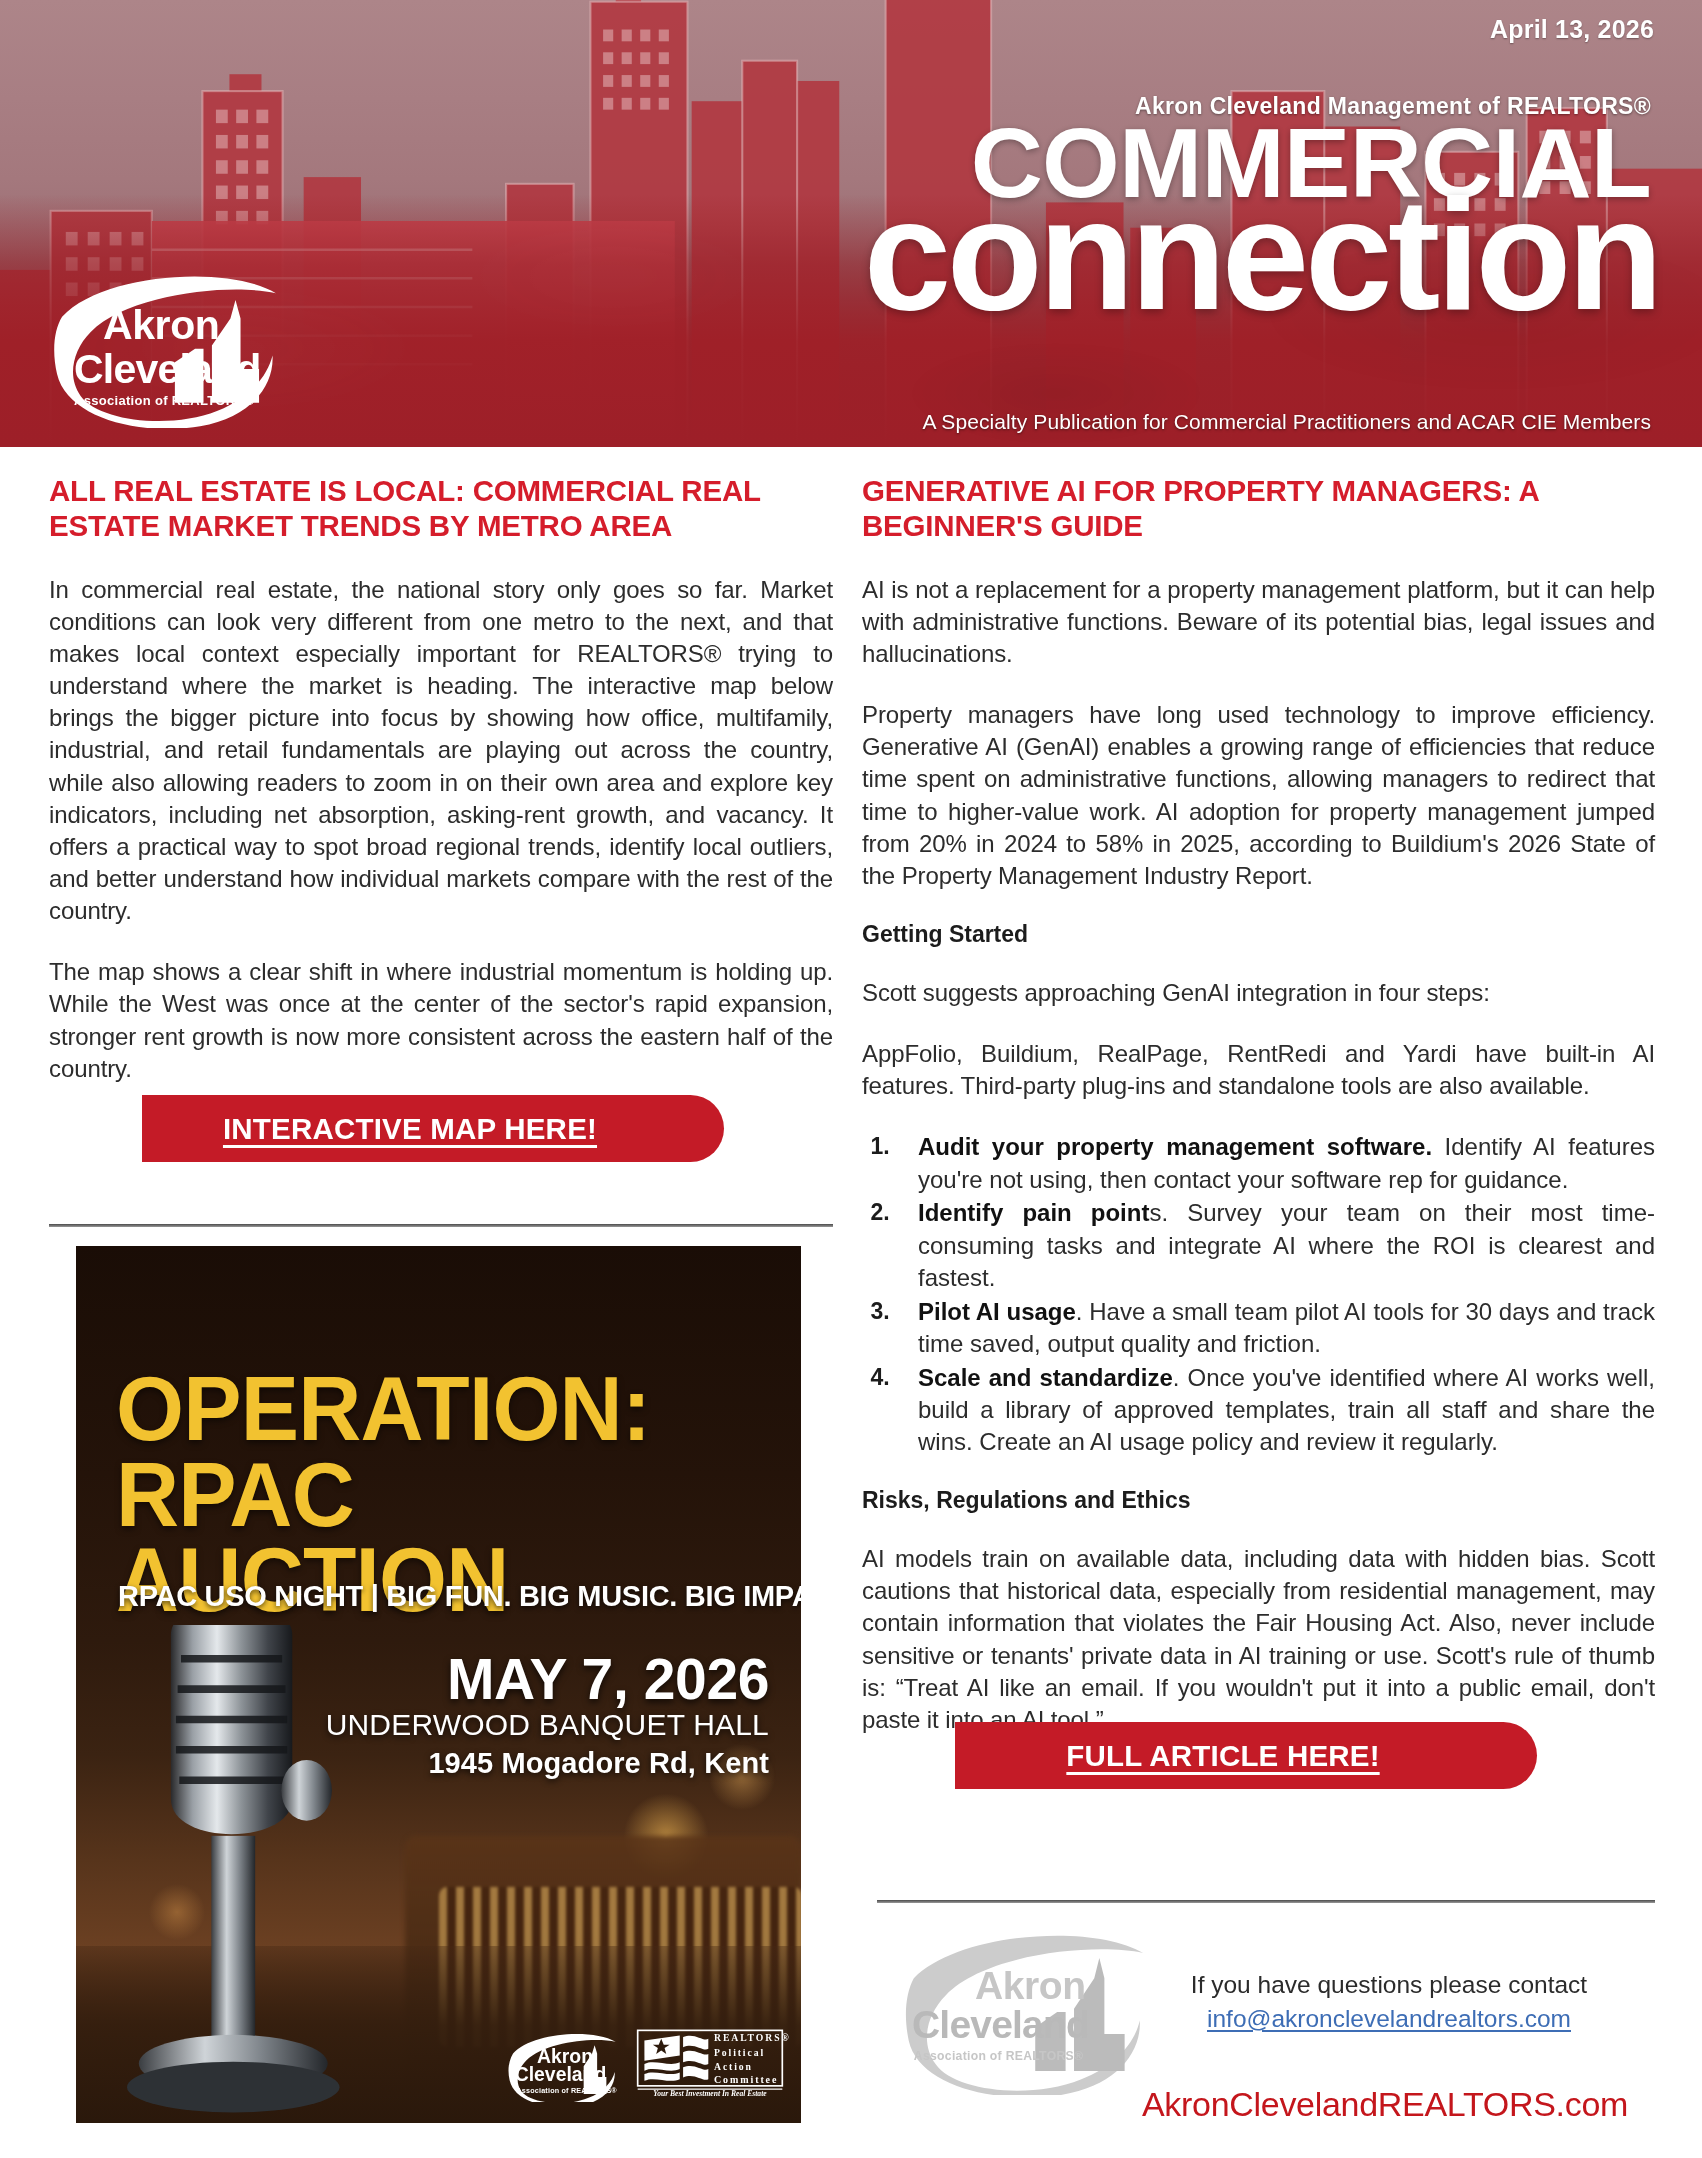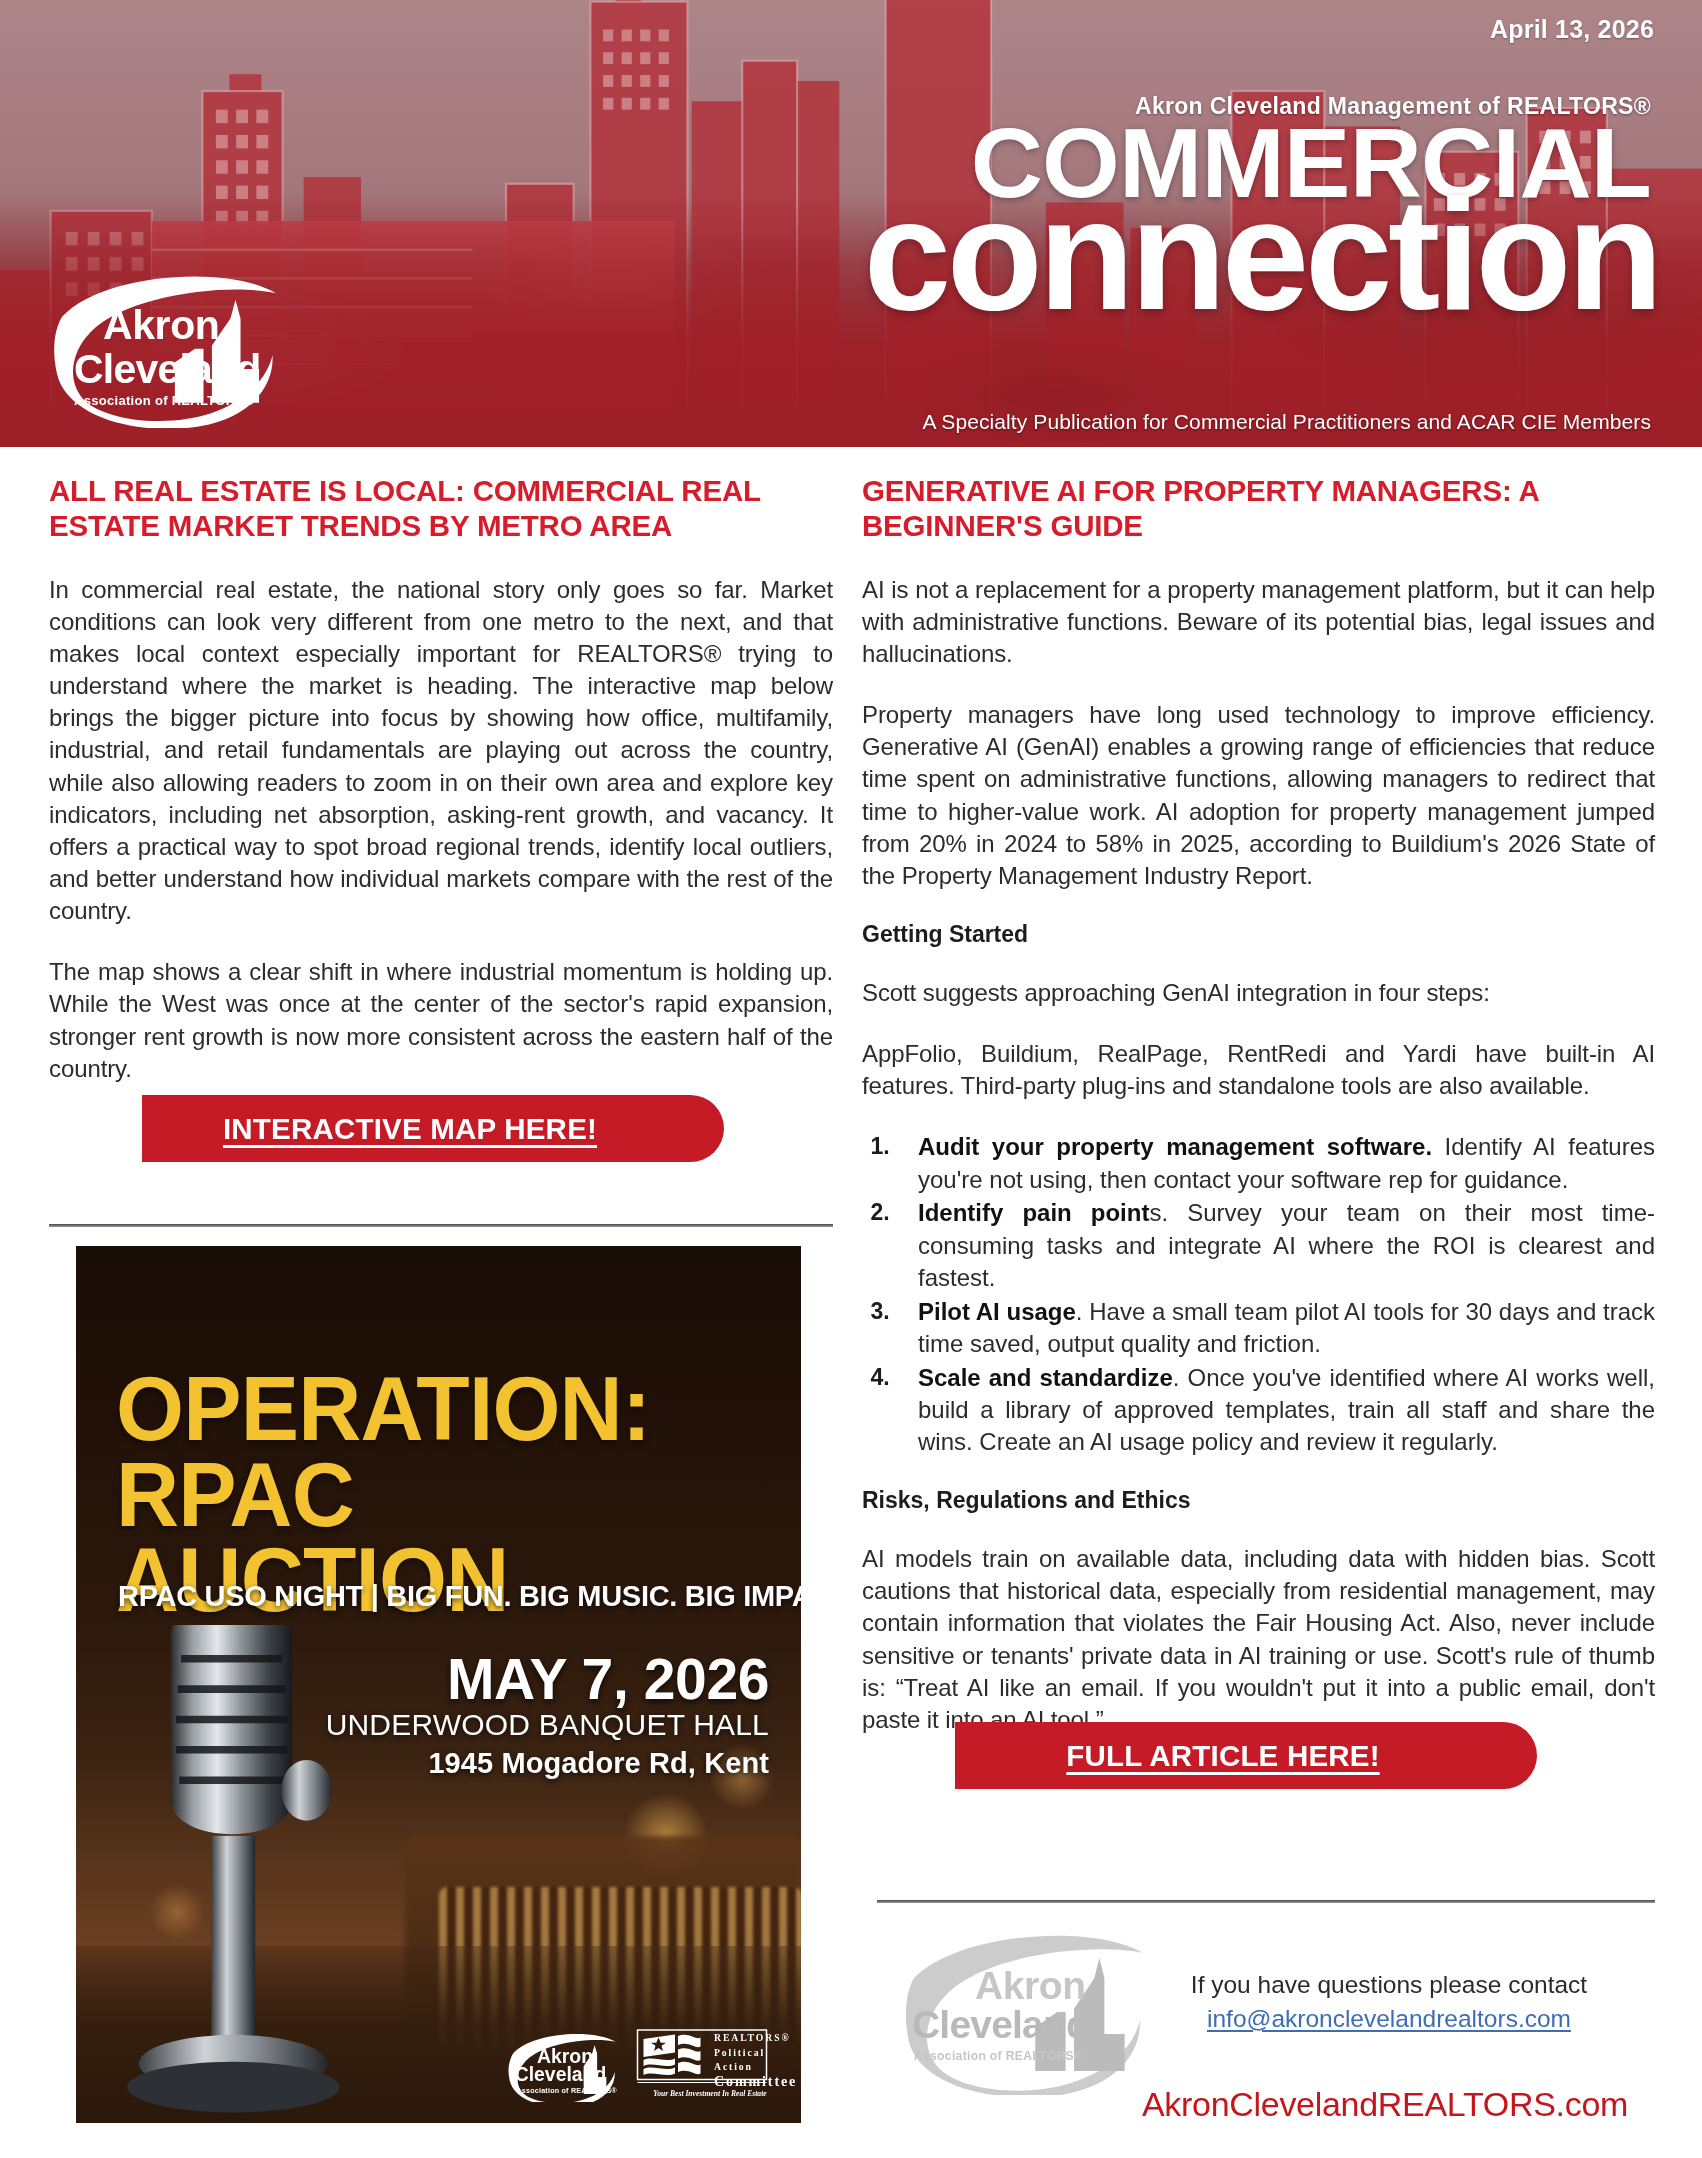--- a/index.html
+++ b/index.html
@@ -93,21 +93,21 @@
   .p-venue{position:absolute;right:32px;top:462px;color:#fff;font-weight:400;font-size:30px;letter-spacing:0.2px;
      text-align:center;text-shadow:0 1.7px 5.9px rgba(0,0,0,.75);}
   .p-addr{position:absolute;right:32px;top:501px;color:#fff;font-weight:700;font-size:29px;letter-spacing:0.1px;
      text-align:right;text-shadow:0 1.7px 5.9px rgba(0,0,0,.75);}
 
   .p-logos{position:absolute;left:432px;bottom:18.6px;width:278px;height:81px;}
   .p-acar{position:absolute;left:0;top:6.7px;width:111px;height:73px;}
   .p-acar .t1{position:absolute;left:29px;top:17px;color:#fff;font-size:19.4px;font-weight:700;line-height:1;}
   .p-acar .t2{position:absolute;left:6.7px;top:35px;color:#fff;font-size:19.4px;font-weight:700;line-height:1;}
   .p-acar .t3{position:absolute;left:8.4px;top:56px;color:#fff;font-size:7.2px;font-weight:700;letter-spacing:0.2px;}
-  .p-rpac{position:absolute;left:128px;top:3.4px;width:132px;height:78px;}
+  .p-rpac{position:absolute;left:128px;top:3.4px;width:148px;height:78px;}
   .p-rpac .rt{position:absolute;left:78px;color:#fff;font-family:"Liberation Serif",serif;font-weight:700;letter-spacing:1.9px;}
   .p-rpac .tagline{position:absolute;left:0;top:62px;width:148px;text-align:center;color:#fff;
       font-family:"Liberation Serif",serif;font-style:italic;font-weight:700;font-size:7.6px;}
 
   
   .footer{position:absolute;left:862px;top:1918px;width:793px;height:228px;}
   .foot-logo{position:absolute;left:40px;top:8.4px;width:253px;height:169px;}
   .foot-logo .t1{position:absolute;left:73px;top:40px;color:#C6C6C6;font-size:39px;font-weight:700;line-height:1;letter-spacing:-0.4px;}
   .foot-logo .t2{position:absolute;left:10px;top:79px;color:#B9B9B9;font-size:39px;font-weight:700;line-height:1;letter-spacing:-0.8px;}
   .foot-logo .t3{position:absolute;left:11.8px;top:123px;color:#C6C6C6;font-size:12.2px;font-weight:700;letter-spacing:0.3px;}
@@ -337,21 +337,21 @@
           <path d="M10 56 C22 50 40 60 52 54 L52 62 C40 68 22 58 10 64 Z" fill="#fff"></path>
           <path d="M56 12 C70 6 80 18 86 14 L86 26 C80 30 70 18 56 24 Z" fill="#fff"></path>
           <path d="M56 30 C70 24 80 36 86 32 L86 44 C80 48 70 36 56 42 Z" fill="#fff"></path>
           <path d="M56 48 C70 42 80 54 86 50 L86 62 C80 66 70 54 56 60 Z" fill="#fff"></path>
           <polygon points="30,14 33,21 40,21 34,25 36,32 30,28 24,32 26,25 20,21 27,21" fill="#2d1a0c"></polygon>
           <line x1="2" y1="74" x2="174" y2="74" stroke="#fff" stroke-width="1.5"></line>
         </svg>
         <div class="rt" style="top:5px;font-size:9.7px;">REALTORS®</div>
         <div class="rt" style="top:20px;font-size:9.7px;">Political</div>
         <div class="rt" style="top:34px;font-size:9.7px;">Action</div>
-        <div class="rt" style="top:47px;font-size:14px;">Committee</div>
+        <div class="rt" style="top:47px;font-size:10px;">Committee</div>
         <div class="tagline">Your Best Investment In Real Estate</div>
       </div>
     </div>
   </div>
 
   <div class="col-right">
     <h2 class="art-title">GENERATIVE AI FOR PROPERTY MANAGERS: A BEGINNER'S GUIDE</h2>
     <p class="body">AI is not a replacement for a property management platform, but it can help with administrative functions. Beware of its potential bias, legal issues and hallucinations.</p>
     <p class="body">Property managers have long used technology to improve efficiency. Generative AI (GenAI) enables a growing range of efficiencies that reduce time spent on administrative functions, allowing managers to redirect that time to higher-value work. AI adoption for property management jumped from 20% in 2024 to 58% in 2025, according to Buildium's 2026 State of the Property Management Industry Report.</p>
     <h3 class="sub">Getting Started</h3>

